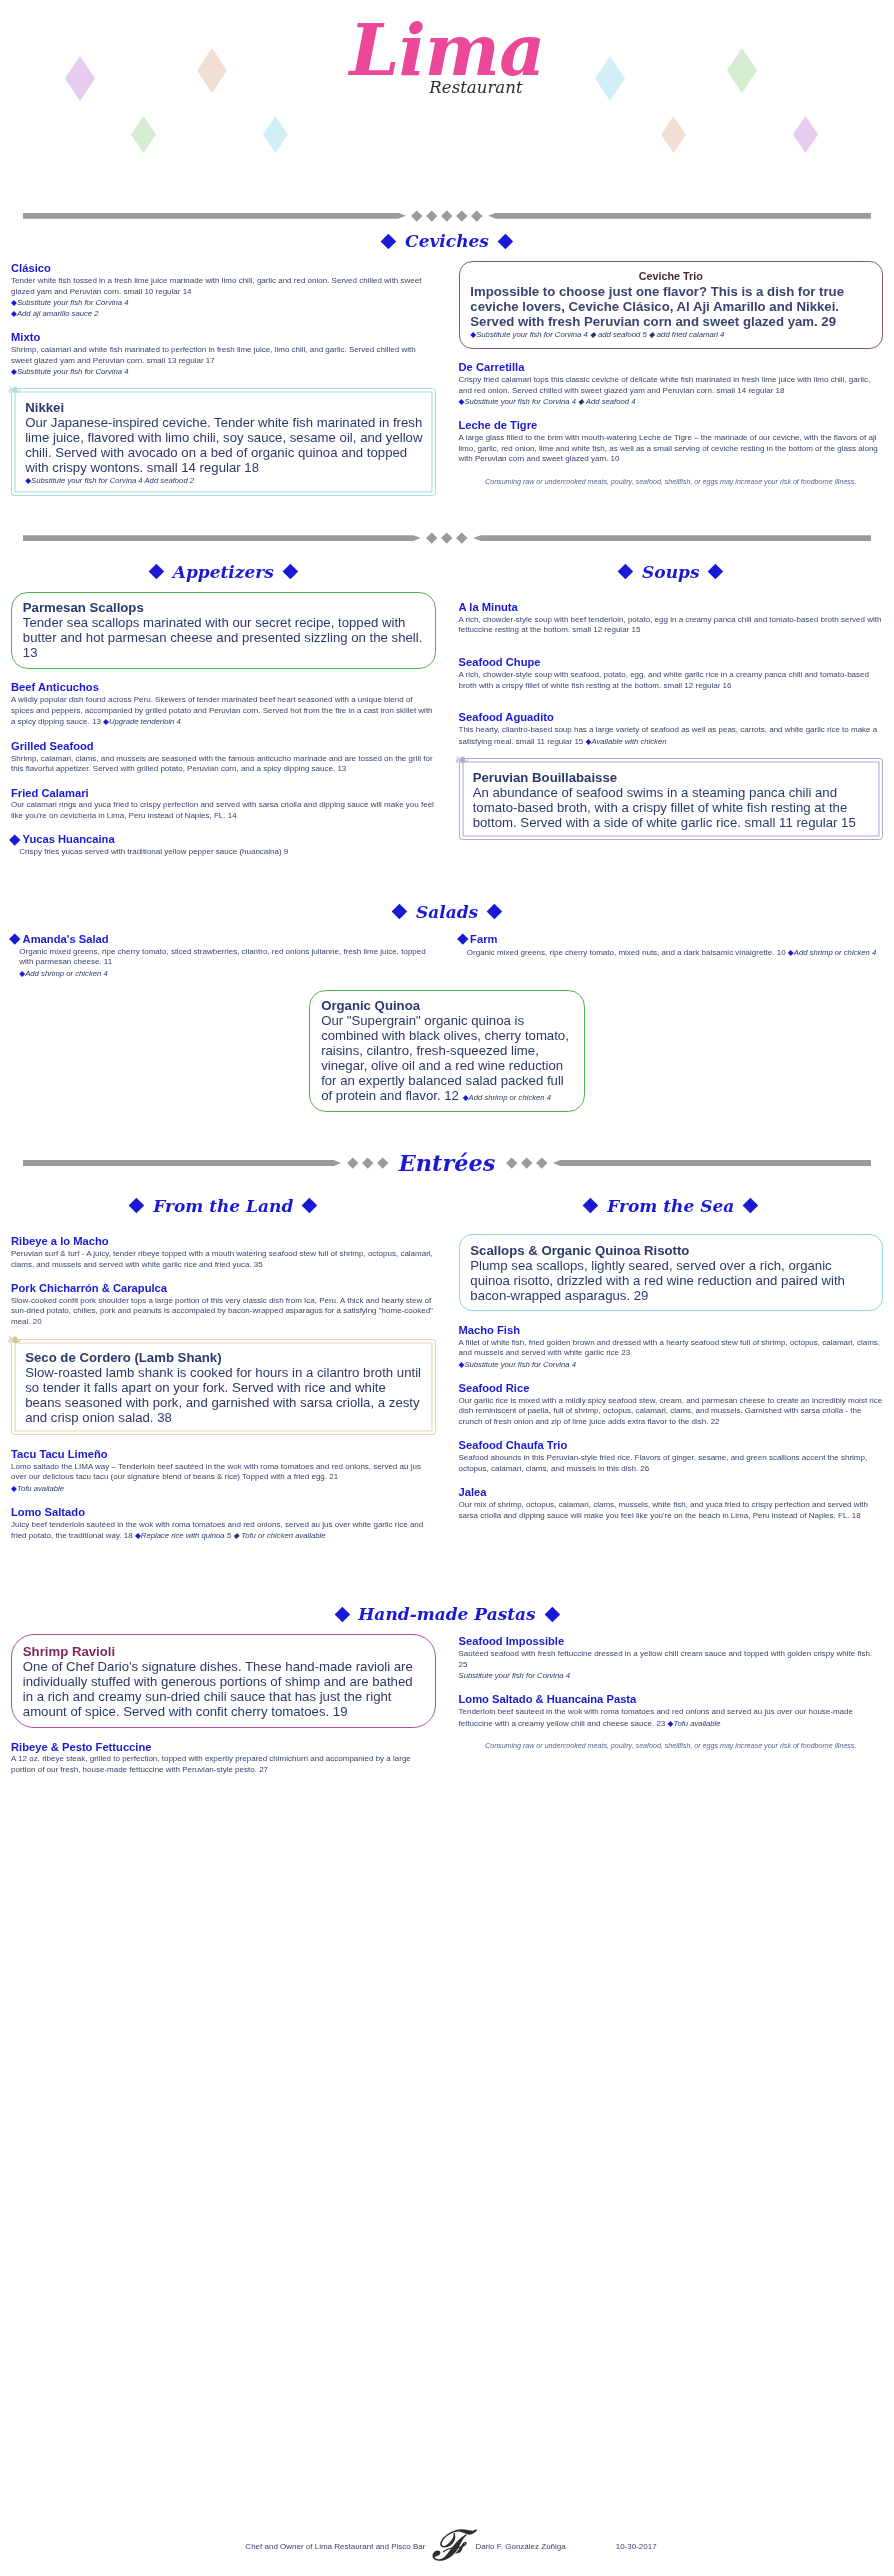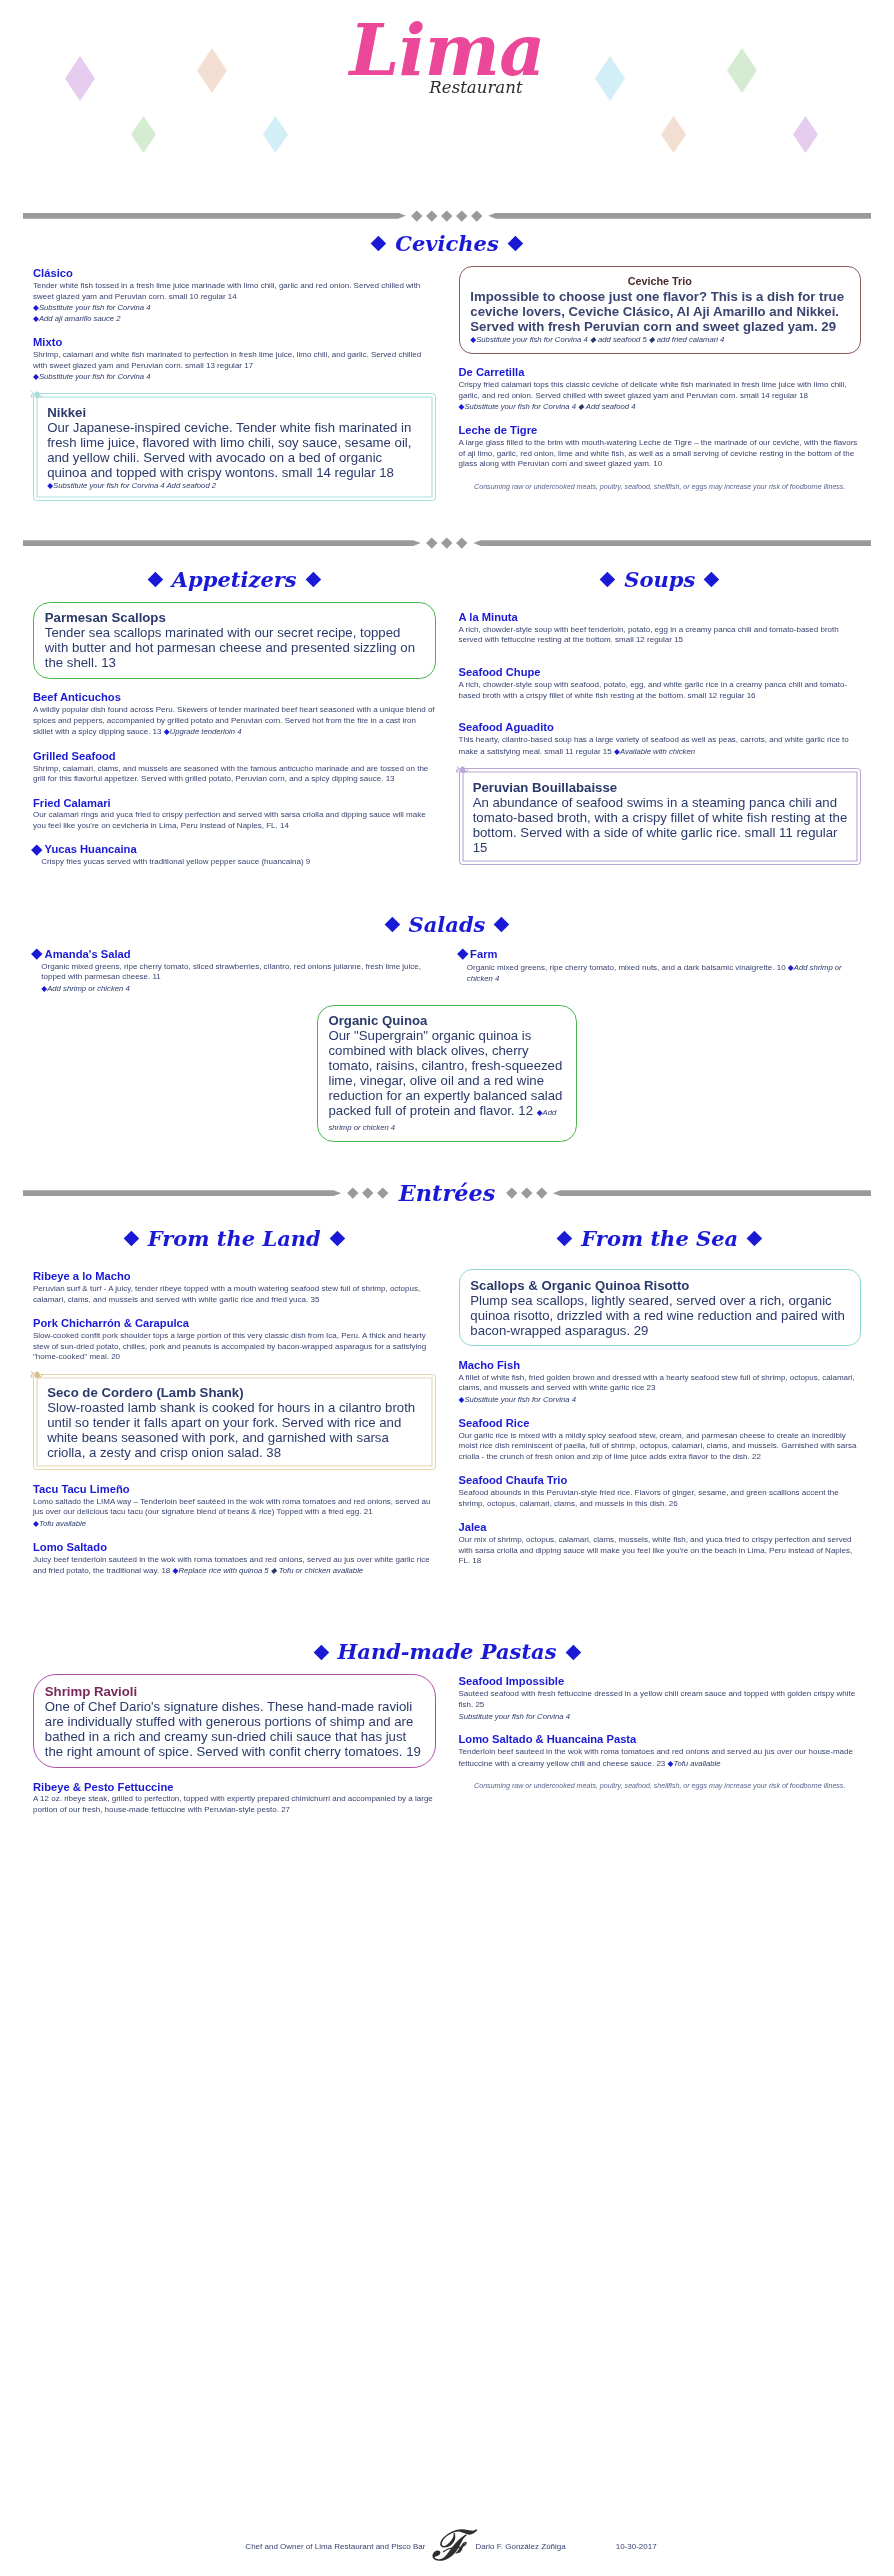--- a/index.html
+++ b/index.html
@@ -60,31 +60,31 @@
     font-style: italic; font-weight: bold;
     font-size: 22.4px; color: #1a1ad6;
     padding: 0 5px; white-space: nowrap;
   }
 
   
   .sec-title {
     text-align: center;
     font-family: "DejaVu Serif", serif;
     font-style: italic; font-weight: bold;
-    font-size: 21px; color: #1a1ad6;
+    font-size: 17px; color: #1a1ad6;
     margin: 11.6px 0 10px;
     display: flex; align-items: center; justify-content: center; gap: 11px;
   }
   .sec-title .dia {
     width: 10.8px; height: 10.8px; background: #1a1ad6; transform: rotate(45deg);
     display: inline-block;
   }
 
   
-  .cols { display: flex; gap: 23px; padding: 0 33px; align-items: flex-start; }
+  .cols { display: flex; gap: 23px; padding: 0 11px; align-items: flex-start; }
   .col { flex: 1; min-width: 0; }
 
   
   .dish { margin-bottom: 10.8px; }
   .dish h4 {
     font-size: 11.2px; font-weight: bold; color: #1a1ad6;
     margin-bottom: 0.8px; line-height: 1.25;
   }
   .dish p {
     font-size: 8px; line-height: 1.33; color: #3a4470;

